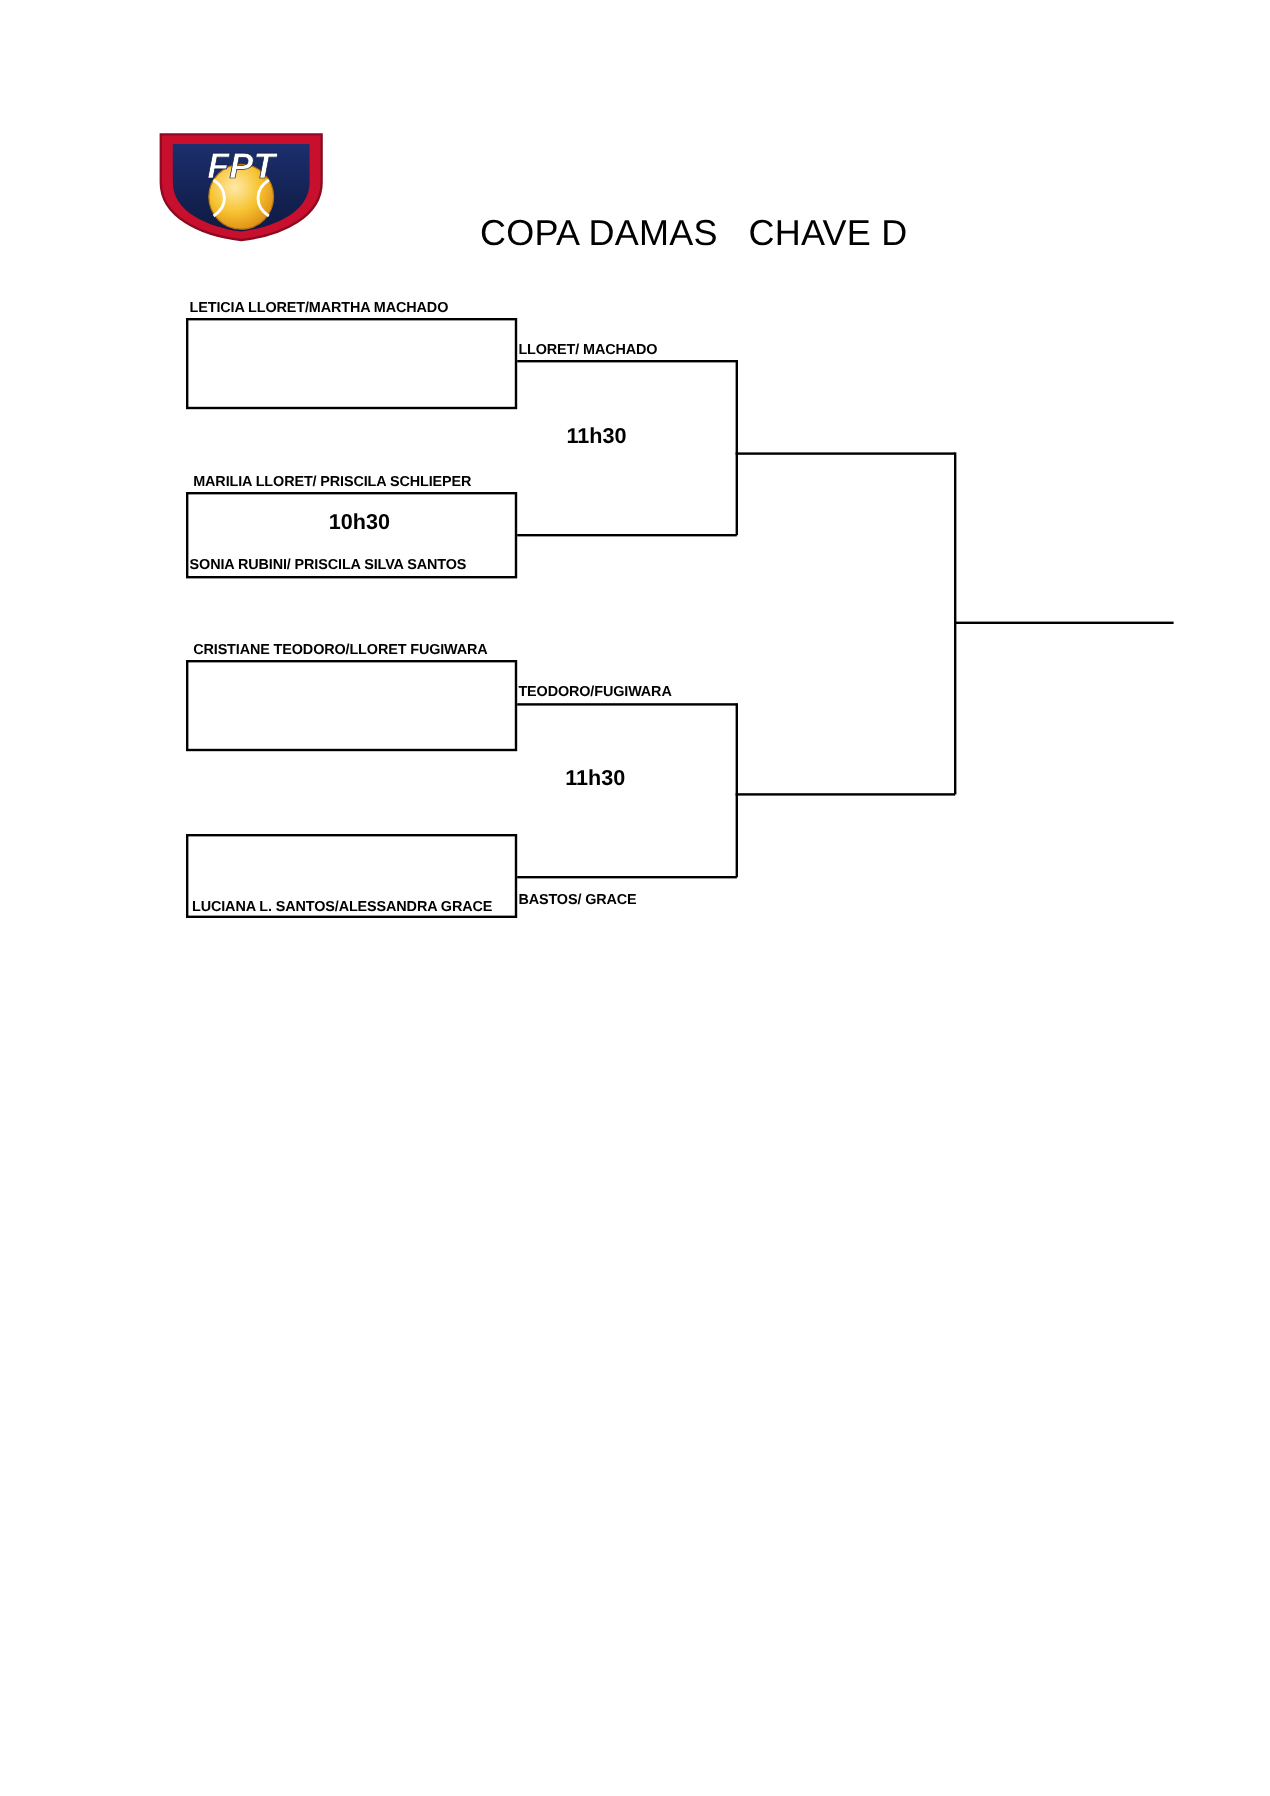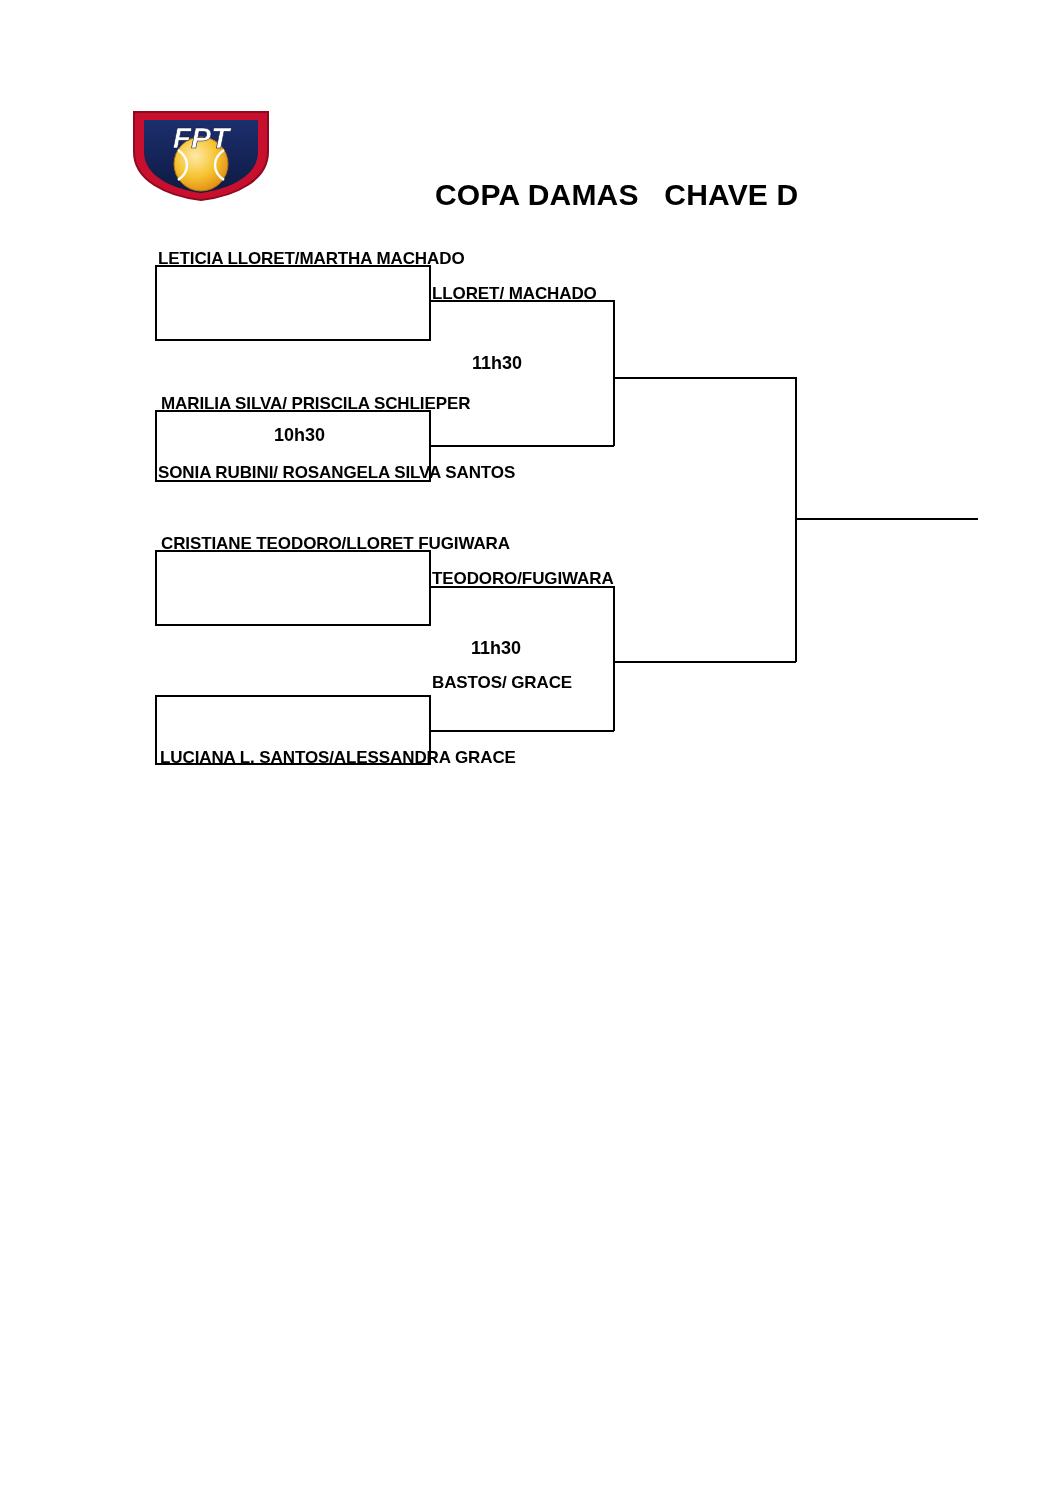--- a/index.html
+++ b/index.html
@@ -25,25 +25,24 @@
     height: 96px;
   }
   #logo svg { display: block; }
 
   
   #page-title {
     position: absolute;
     left: 400px;
     top: 178px;
     font-size: 30px;
-    font-weight: bold;
+    font-weight: normal;
     letter-spacing: 0.2px;
     white-space: pre;
     font-family: "Liberation Sans", sans-serif;
-    margin-left: 35px;
   }
 
   
   .rbox {
     position: absolute;
     border: 2px solid #000000;
     box-sizing: border-box;
     background: #ffffff;
   }
   .hline {
@@ -51,21 +50,21 @@
     height: 0;
     border-top: 2px solid #000000;
   }
   .vline {
     position: absolute;
     width: 0;
     border-left: 2px solid #000000;
   }
   .lbl {
     position: absolute;
-    font-size: 17px;
+    font-size: 12px;
     font-weight: bold;
     white-space: nowrap;
     letter-spacing: -0.1px;
     font-family: "Liberation Sans", sans-serif;
   }
   .time {
     position: absolute;
     font-size: 18px;
     font-weight: bold;
     white-space: nowrap;
@@ -102,41 +101,41 @@
 </div>
 
 <div id="page-title">COPA DAMAS   CHAVE D</div>
 
 <div class="lbl" style="left:158px; top:249px;">LETICIA LLORET/MARTHA MACHADO</div>
 <div class="rbox" style="left:155px; top:265px; width:276px; height:76px;"></div>
 
 <div class="lbl" style="left:432px; top:284px;">LLORET/ MACHADO</div>
 <div class="time" style="left:472px; top:353px;">11h30</div>
 
-<div class="lbl" style="left:161px; top:394px;">MARILIA SILVA/ PRISCILA SCHLIEPER</div>
+<div class="lbl" style="left:161px; top:394px;">MARILIA LLORET/ PRISCILA SCHLIEPER</div>
 <div class="rbox" style="left:155px; top:410px; width:276px; height:72px;"></div>
 <div class="time" style="left:274px; top:425px;text-align:center;">10h30</div>
-<div class="lbl" style="left:158px; top:463px;">SONIA RUBINI/ ROSANGELA SILVA SANTOS</div>
+<div class="lbl" style="left:158px; top:463px;">SONIA RUBINI/ PRISCILA SILVA SANTOS</div>
 
 <div class="hline" style="left:431px; top:300px; width:183px;"></div>
 <div class="vline" style="left:613px; top:300px; height:146px;"></div>
 <div class="hline" style="left:431px; top:445px; width:183px;"></div>
 
 <div class="hline" style="left:613px; top:377px; width:183px;"></div>
 
 <div class="lbl" style="left:161px; top:534px;">CRISTIANE TEODORO/LLORET FUGIWARA</div>
 <div class="rbox" style="left:155px; top:550px; width:276px; height:76px;"></div>
 
 <div class="lbl" style="left:432px; top:569px;">TEODORO/FUGIWARA</div>
 <div class="time" style="left:471px; top:638px;">11h30</div>
 
 <div class="rbox" style="left:155px; top:695px; width:276px; height:70px;"></div>
 <div class="lbl" style="left:160px; top:748px;">LUCIANA L. SANTOS/ALESSANDRA GRACE</div>
 
-<div class="lbl" style="left:432px; top:673px;">BASTOS/ GRACE</div>
+<div class="lbl" style="left:432px; top:742px;">BASTOS/ GRACE</div>
 
 <div class="hline" style="left:431px; top:586px; width:183px;"></div>
 <div class="vline" style="left:613px; top:586px; height:145px;"></div>
 <div class="hline" style="left:431px; top:730px; width:183px;"></div>
 
 <div class="hline" style="left:613px; top:661px; width:183px;"></div>
 
 <div class="vline" style="left:795px; top:377px; height:285px;"></div>
 <div class="hline" style="left:795px; top:518px; width:183px;"></div>
 

